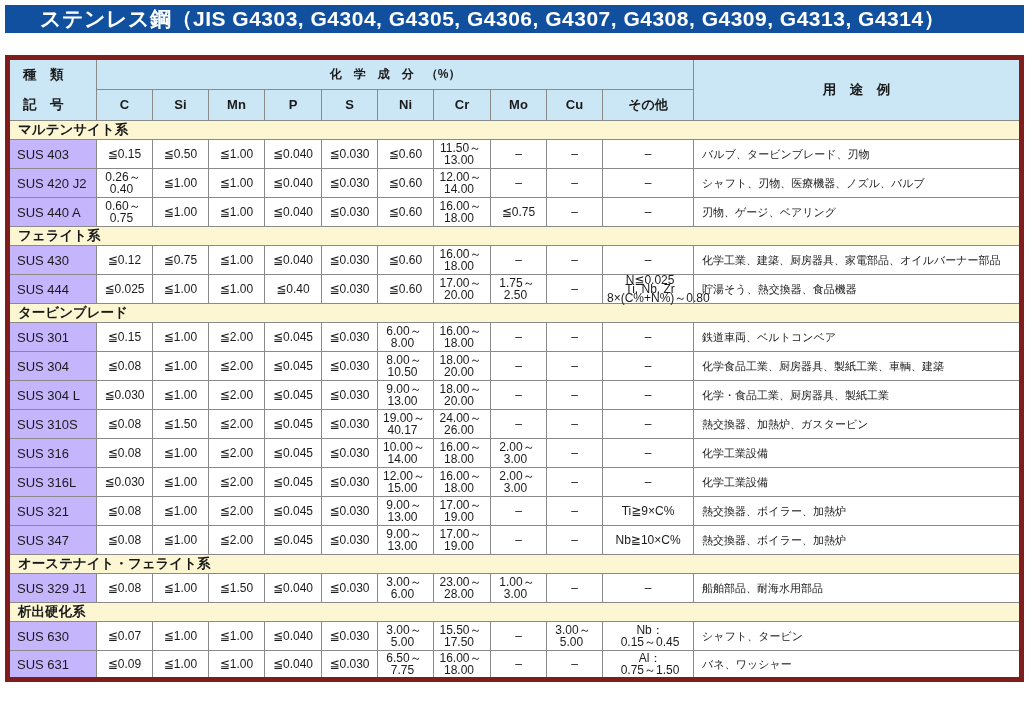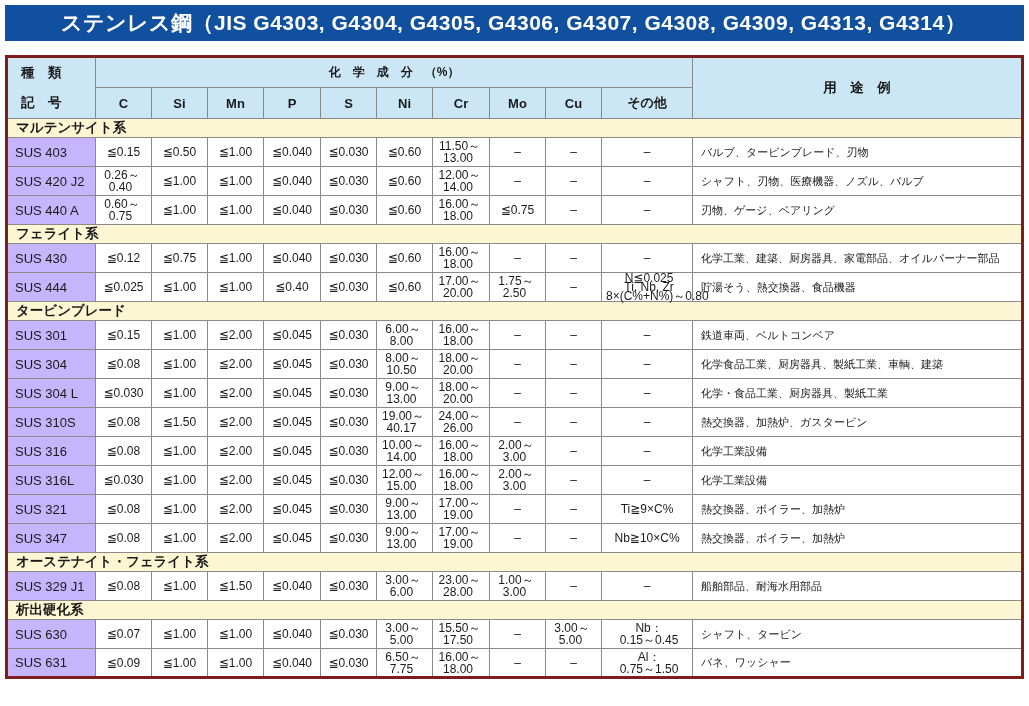--- a/index.html
+++ b/index.html
@@ -3,33 +3,33 @@
 <meta charset="utf-8">
 <style>
   html,body{margin:0;padding:0;background:#ffffff;}
   body{
     width:1029px;height:706px;position:relative;overflow:hidden;
     font-family:"Liberation Sans","DejaVu Sans",sans-serif;
     color:#1a1a1a;
   }
   
   .title-bar{
-    position:absolute;left:5px;top:5px;width:1019px;height:36px;
+    position:absolute;left:5px;top:5px;width:1019px;height:28px;
     background:#10509f;display:flex;align-items:center;
-    box-sizing:border-box;padding-left:56px;
+    box-sizing:border-box;padding-left:35px;
   }
   .title-bar .title-text{
     color:#ffffff;font-weight:bold;font-size:21px;letter-spacing:0.5px;
     white-space:nowrap;
   }
   
   .spec-table{
     position:absolute;left:5px;top:55px;width:1019px;
     border-collapse:collapse;table-layout:fixed;
-    border:3px solid #7f1d1d;
+    border:5px solid #7f1d1d;
   }
   .spec-table th,.spec-table td{
     border:1px solid #8a8a8a;box-sizing:border-box;
     padding:0;vertical-align:middle;
   }
   
   thead th{background:#cbe6f5;font-weight:bold;}
   th.grade-head{height:60px;font-size:13.5px;}
   th.grade-head .hline{
     display:flex;justify-content:space-between;padding:0 13px;

